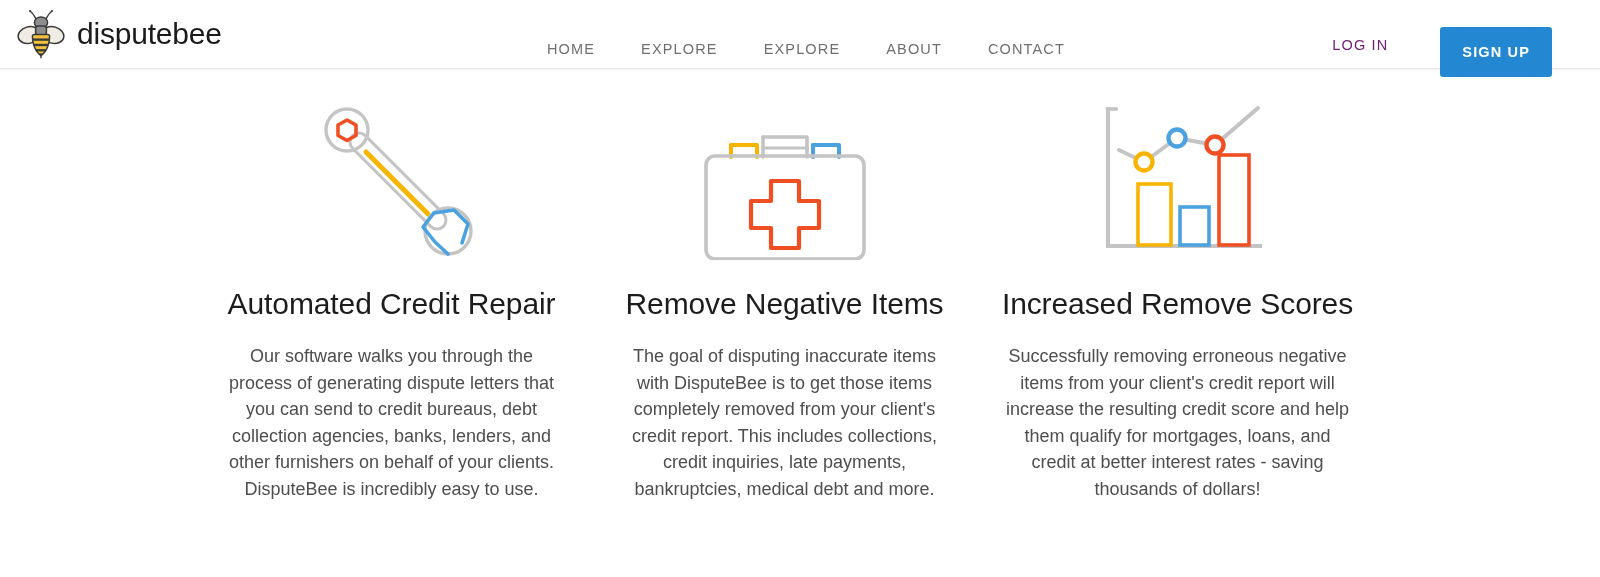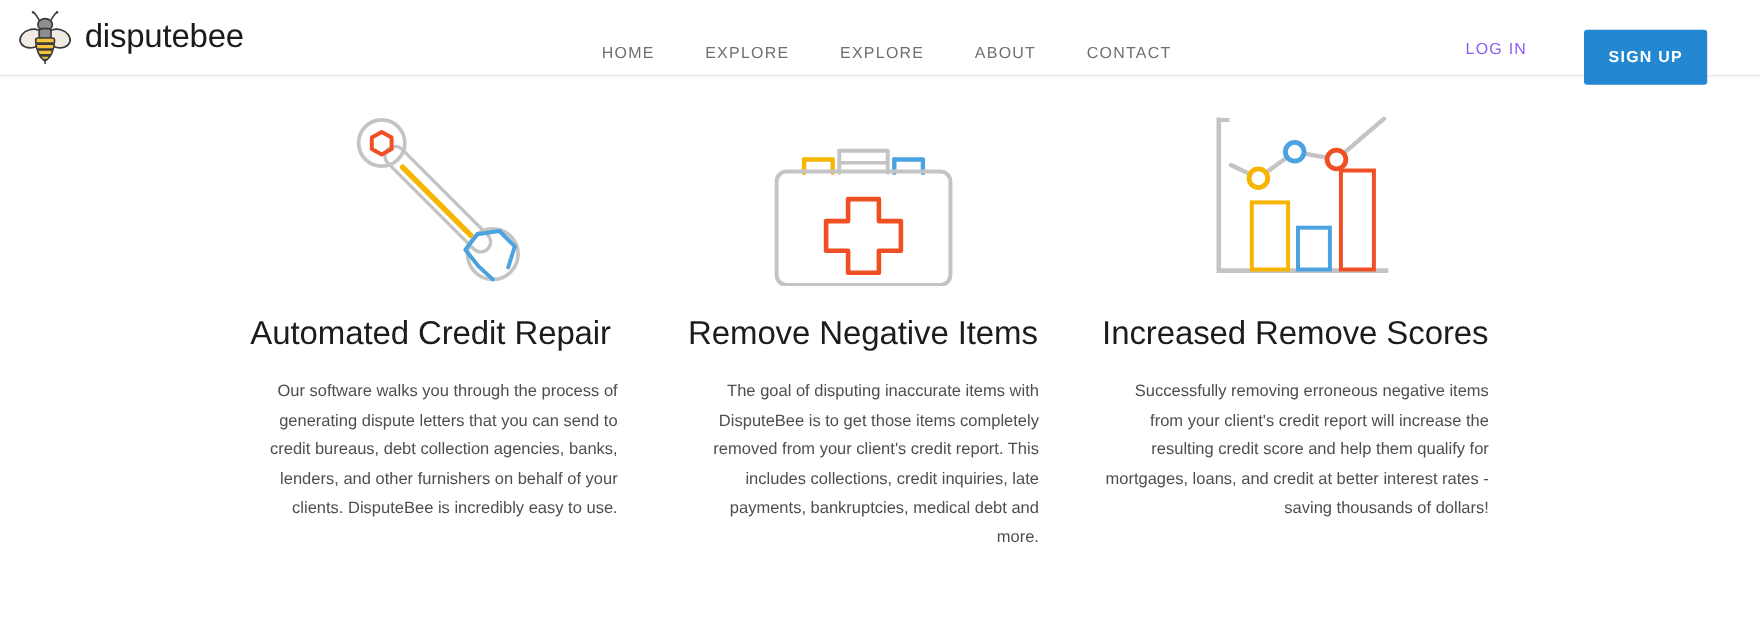--- a/index.html
+++ b/index.html
@@ -62,21 +62,21 @@
     position: absolute;
     right: 48px;
     top: 13px;
     display: flex;
     align-items: center;
     gap: 0;
   }
   .login-link {
     font-size: 14.5px;
     letter-spacing: 1.15px;
-    color: #8b5cf6;
+    color: #701a75;
     text-decoration: none;
     white-space: nowrap;
     margin-right: 52px;
     line-height: 50px;
   }
   .signup-button {
     background: #2388d1;
     color: #ffffff;
     border: none;
     border-radius: 3px;
@@ -116,24 +116,24 @@
   .feature-title {
     font-size: 30px;
     color: #1c1c1c;
     font-weight: 400;
     text-align: center;
     margin-top: 32px;
     letter-spacing: -0.1px;
     white-space: nowrap;
   }
   .feature-text {
-    font-size: 15px;
+    font-size: 18px;
     line-height: 26.6px;
     color: #4e4e4e;
-    text-align: right;
+    text-align: center;
     margin-top: 22px;
     width: 335px;
   }
   .feature:nth-child(1) .feature-text { width: 340px; }
   .feature:nth-child(2) .feature-text { width: 320px; }
   .feature:nth-child(3) .feature-text { width: 352px; }
 </style>
 </head>
 <body>
 

